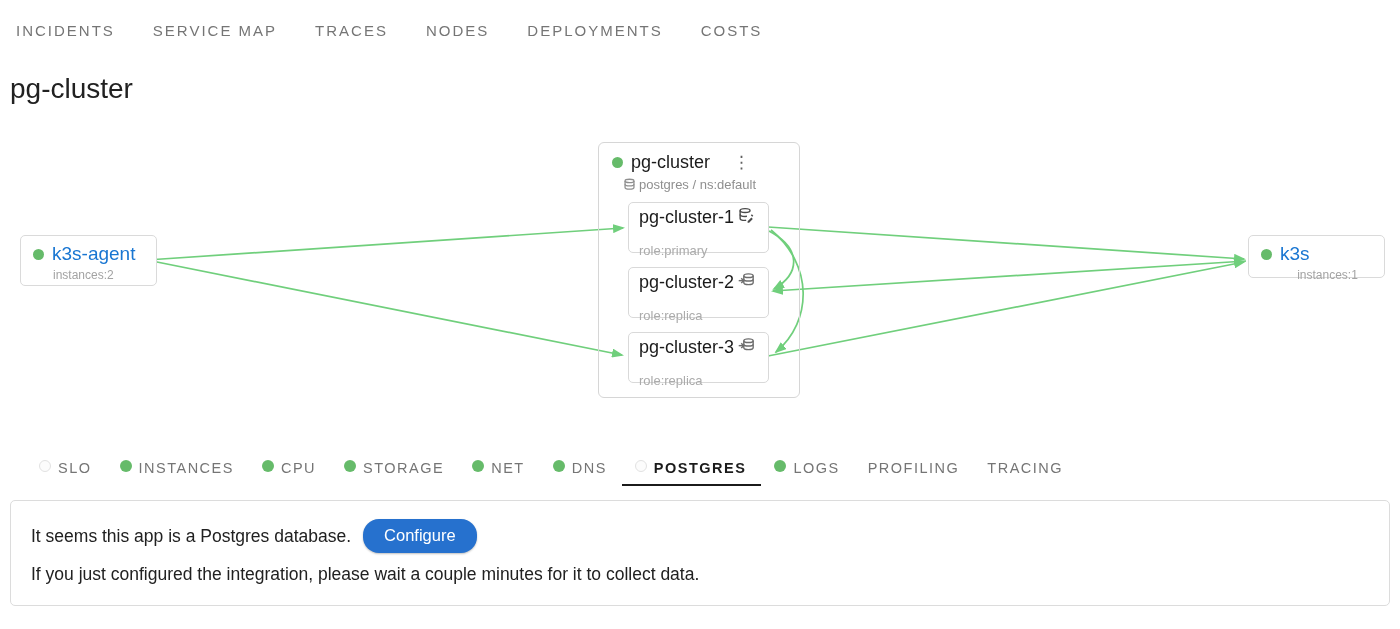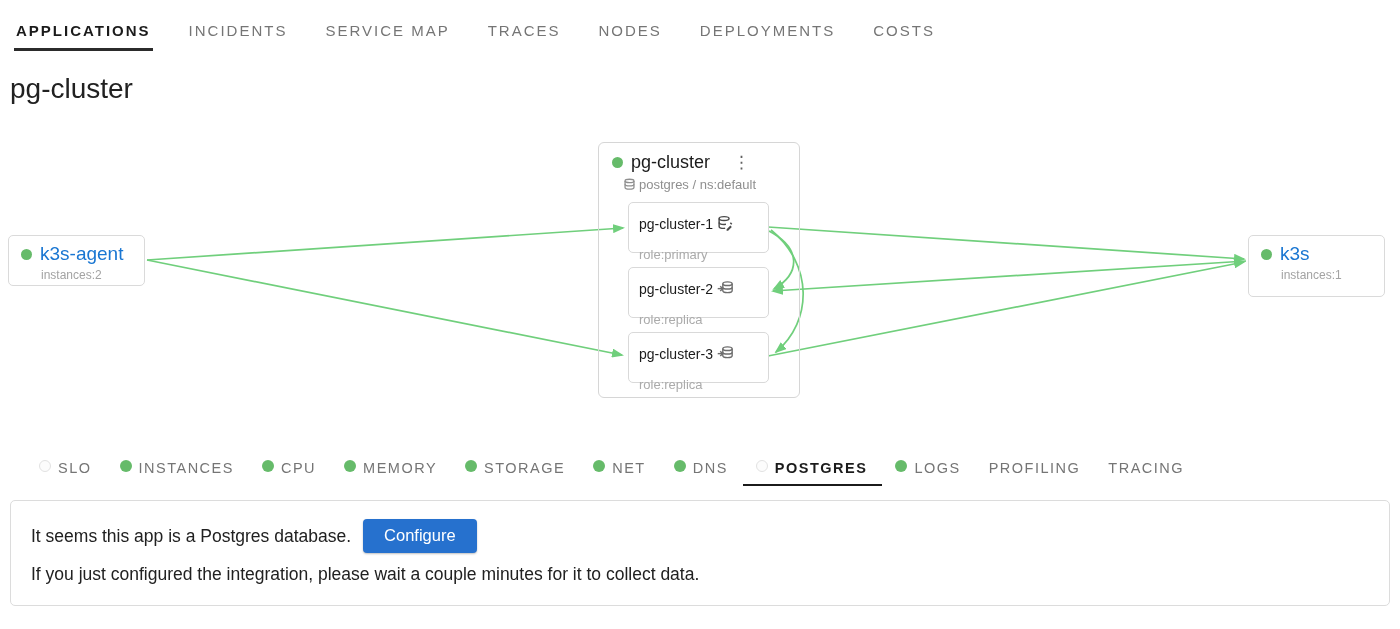--- a/index.html
+++ b/index.html
@@ -28,47 +28,46 @@
   .group { position:absolute; left:598px; top:10px; width:202px; height:256px;
            border:1px solid #d6d6d6; border-radius:6px; background:transparent; z-index:1; padding:9px 0 0 13px; }
   .group-head { display:flex; align-items:center; gap:8px; }
   .group-name { font-size:18px; color:#1b1b1b; }
   .kebab { background:none; border:none; color:#616161; font-size:17px; line-height:14px;
            margin-left:12px; cursor:pointer; padding:0 3px; }
   .group-sub { display:flex; align-items:center; gap:3px; color:#8f8f8f; font-size:13px; margin:4px 0 0 11px; }
 
   .inst { position:absolute; left:29px; width:141px; height:51px; background:#fff;
           border:1px solid #d9d9d9; border-radius:5px; padding:4px 8px 0 10px; }
-  .inst-name { font-size:14px; color:#1b1b1b; display:flex; align-items:center; gap:4px; white-space:nowrap;margin-top:8px; }
+  .inst-name { font-size:18px; color:#1b1b1b; display:flex; align-items:flex-start; gap:4px; white-space:nowrap; }
   .inst-role { font-size:13px; color:#ababab; margin-top:15px; }
 
   
   .report-tabs { display:flex; align-items:flex-end; padding-left:26px; margin-top:8px; }
   .rtab { background:none; border:none; font-family:inherit; display:flex; align-items:flex-start;
           font-size:14.5px; letter-spacing:1.5px; color:#757575; padding:8px 15px 10px 13px; cursor:pointer; }
   .rtab.active { color:#1b1b1b; font-weight:700; border-bottom:2px solid #1b1b1b; padding-bottom:8px; }
   .dot { width:12px; height:12px; border-radius:50%; display:inline-block; margin-right:7px; flex:0 0 auto; }
   .dot[data-kind="ok"] { background:#66bb6a; }
   .dot[data-kind="empty"] { background:#fcfcfc; border:1px solid #e2e2e2; }
 
   
   .notice { margin:14px 10px 0 10px; border:1px solid #dcdcdc; border-radius:5px; padding:18px 20px 20px 20px; }
   .notice-row1 { display:flex; align-items:center; gap:12px; font-size:17.5px; }
-  .configure-btn { background:#2671ce; color:#fff; border:none; border-radius:4px; font-family:inherit;
+  .configure-btn { background:#2671ce; color:#fff; border:none; border-radius:16px; font-family:inherit;
                    font-size:16.5px; padding:7px 21px 8px 21px; cursor:pointer;
                    box-shadow:0 1px 2px rgba(0,0,0,.25); }
   .notice-row2 { font-size:17.5px; margin-top:11px; }
 
   .icon { display:inline-flex; align-items:center; }
 </style>
 </head>
 <body>
 
 <div class="topnav">
-  <button class="nav-tab active">APPLICATIONS</button>
   <button class="nav-tab">INCIDENTS</button>
   <button class="nav-tab">SERVICE MAP</button>
   <button class="nav-tab">TRACES</button>
   <button class="nav-tab">NODES</button>
   <button class="nav-tab">DEPLOYMENTS</button>
   <button class="nav-tab">COSTS</button>
 </div>
 
 <h1 class="page-title">pg-cluster</h1>
 
@@ -84,29 +83,29 @@
       <path d="M147 128 L623 96" marker-end="url(#arr)"></path>
       <path d="M147 128 L622 223" marker-end="url(#arr)"></path>
       <path d="M768 95 L1244 127" marker-end="url(#arr)"></path>
       <path d="M1246 129 L773 159" marker-end="url(#arr)"></path>
       <path d="M768 224 L1244 130" marker-end="url(#arr)"></path>
       <path d="M769 99 C801 116 801 141 774 157" marker-end="url(#arr)"></path>
       <path d="M771 98 C813 132 813 189 776 220" marker-end="url(#arr)"></path>
     </g>
   </svg>
 
-  <div class="node" style="left:8px; top:103px; width:137px; height:51px;">
+  <div class="node" style="left:20px; top:103px; width:137px; height:51px;">
     <div class="node-head">
       <span class="status-dot"></span>
       <a class="node-link">k3s-agent</a>
     </div>
     <div class="node-meta">instances:2</div>
   </div>
 
-  <div class="node" style="left:1248px; top:103px; width:137px; height:62px;">
+  <div class="node" style="left:1248px; top:103px; width:137px; height:43px;text-align:center;">
     <div class="node-head">
       <span class="status-dot"></span>
       <a class="node-link">k3s</a>
     </div>
     <div class="node-meta">instances:1</div>
   </div>
 
   <div class="group">
     <div class="group-head">
       <span class="status-dot"></span>
@@ -189,24 +188,20 @@
   <button class="rtab">
     <span class="dot" data-kind="ok"></span>
     <span>INSTANCES</span>
   </button>
   <button class="rtab">
     <span class="dot" data-kind="ok"></span>
     <span>CPU</span>
   </button>
   <button class="rtab">
     <span class="dot" data-kind="ok"></span>
-    <span>MEMORY</span>
-  </button>
-  <button class="rtab">
-    <span class="dot" data-kind="ok"></span>
     <span>STORAGE</span>
   </button>
   <button class="rtab">
     <span class="dot" data-kind="ok"></span>
     <span>NET</span>
   </button>
   <button class="rtab">
     <span class="dot" data-kind="ok"></span>
     <span>DNS</span>
   </button>

